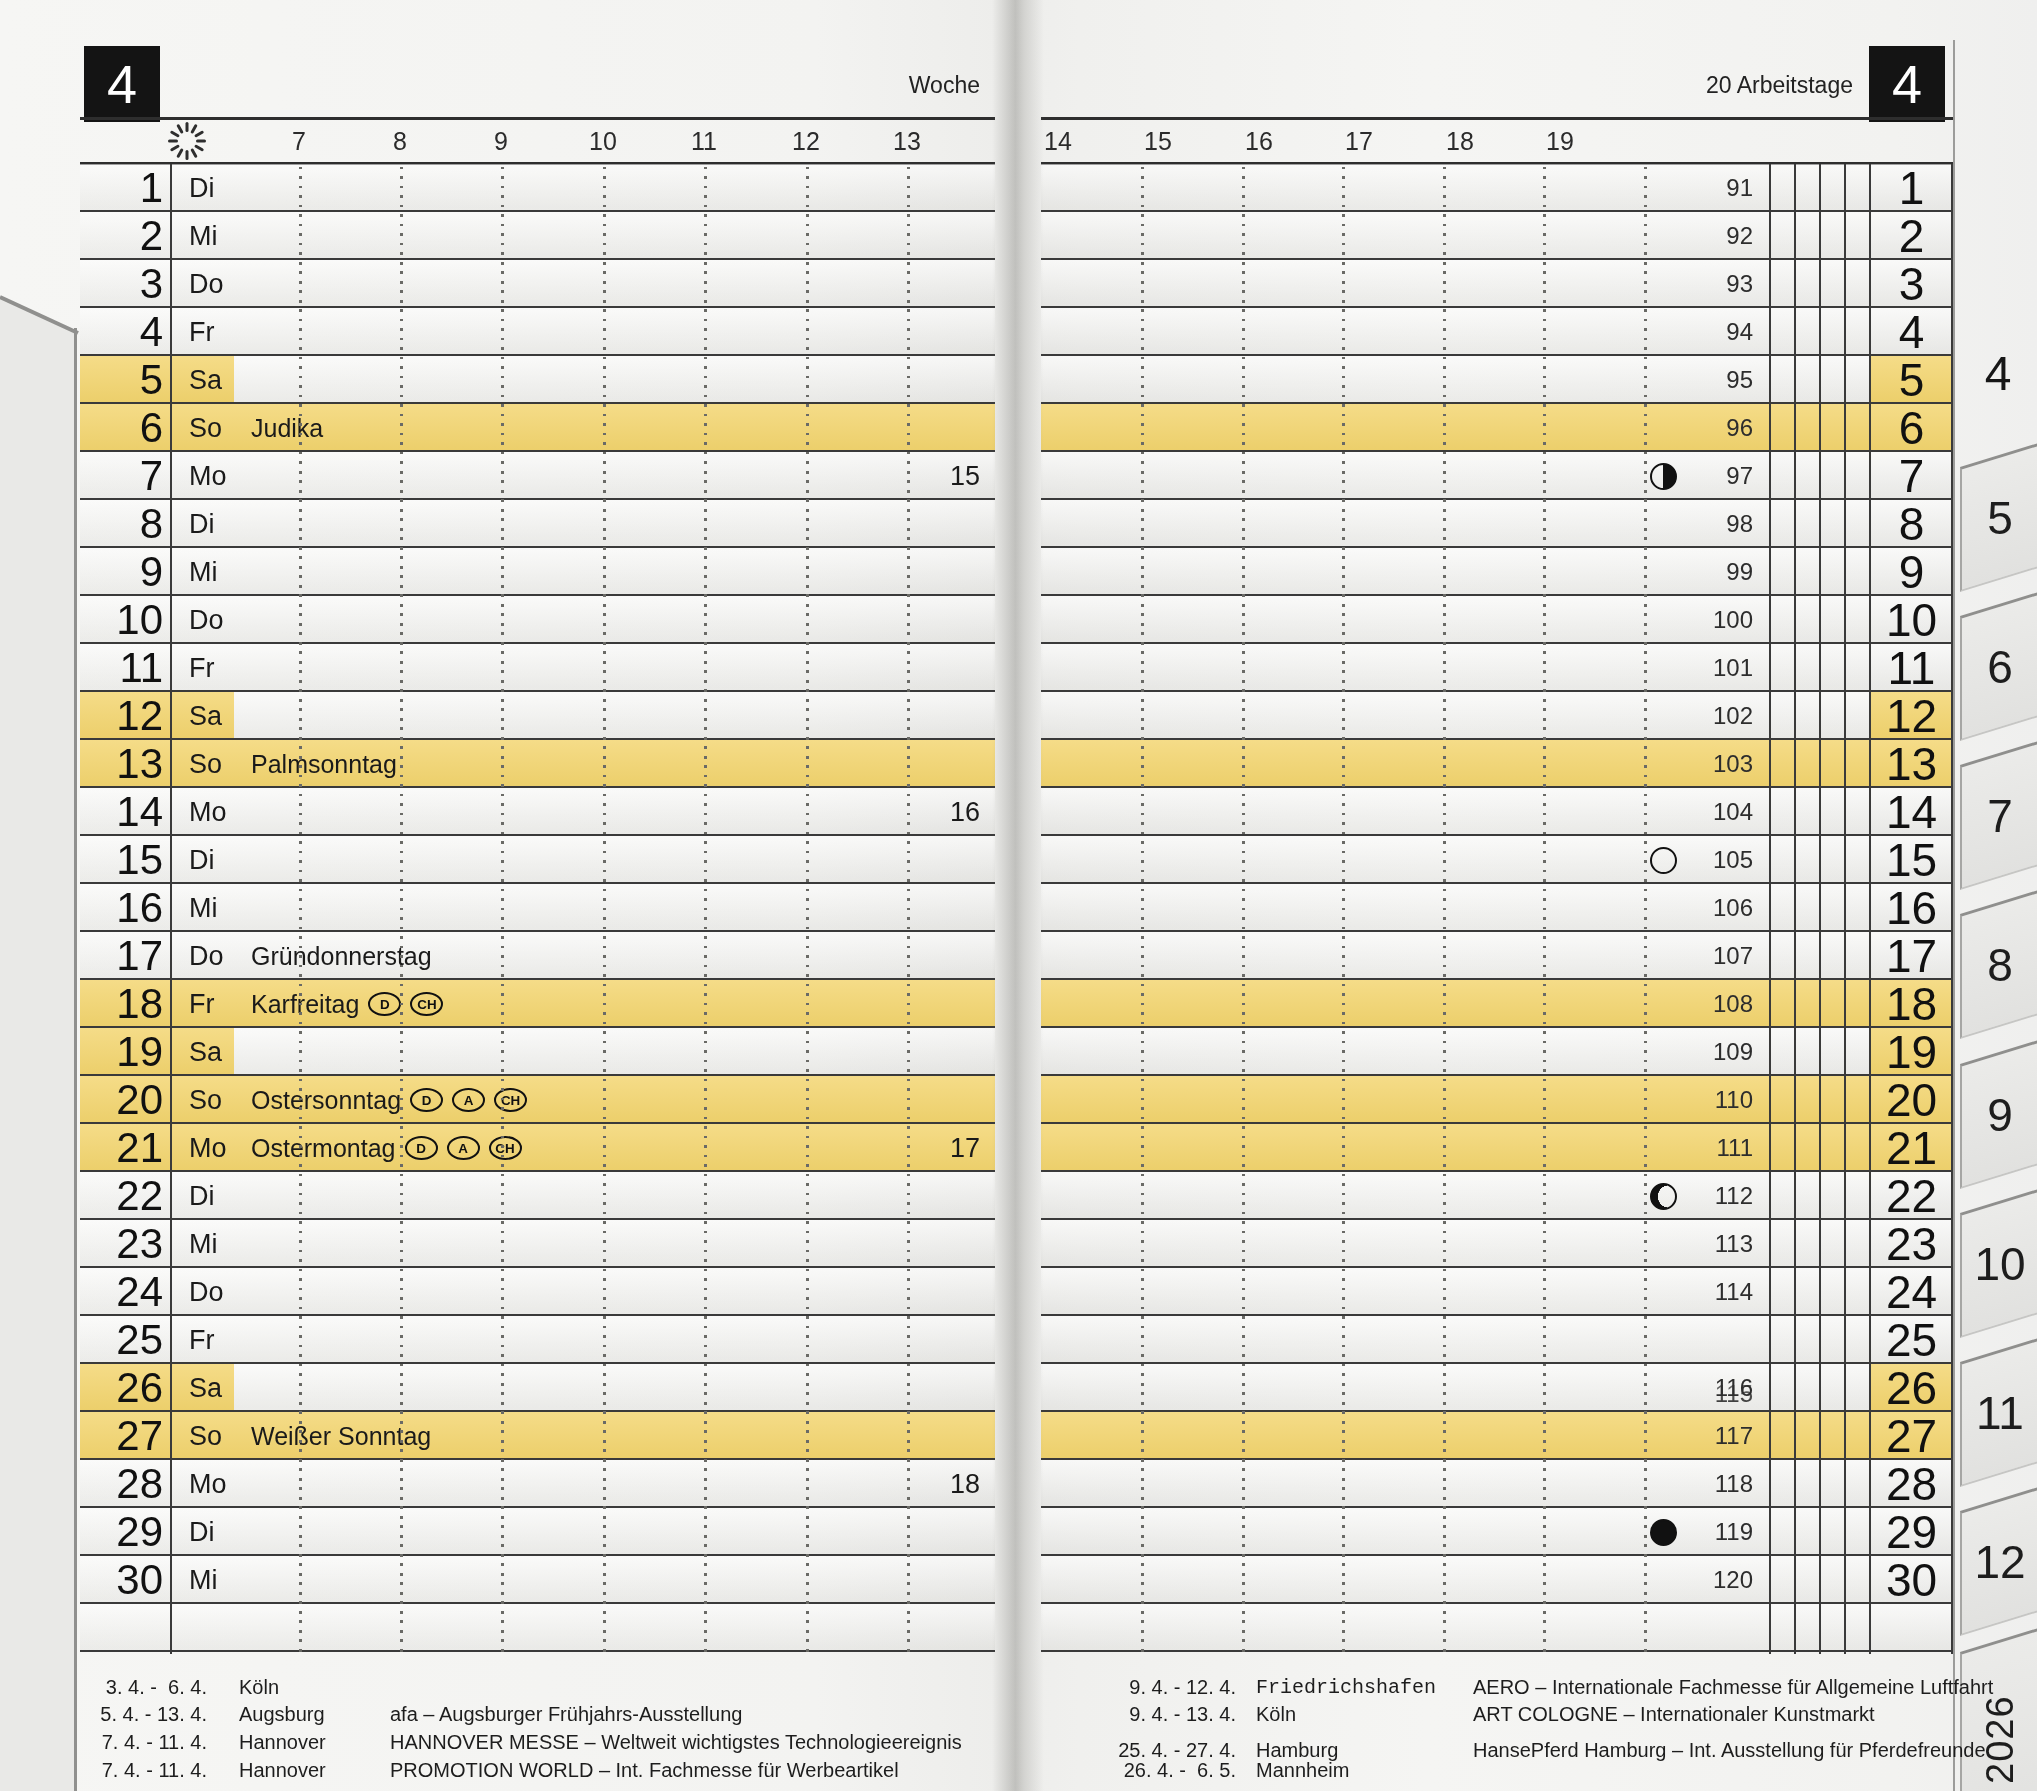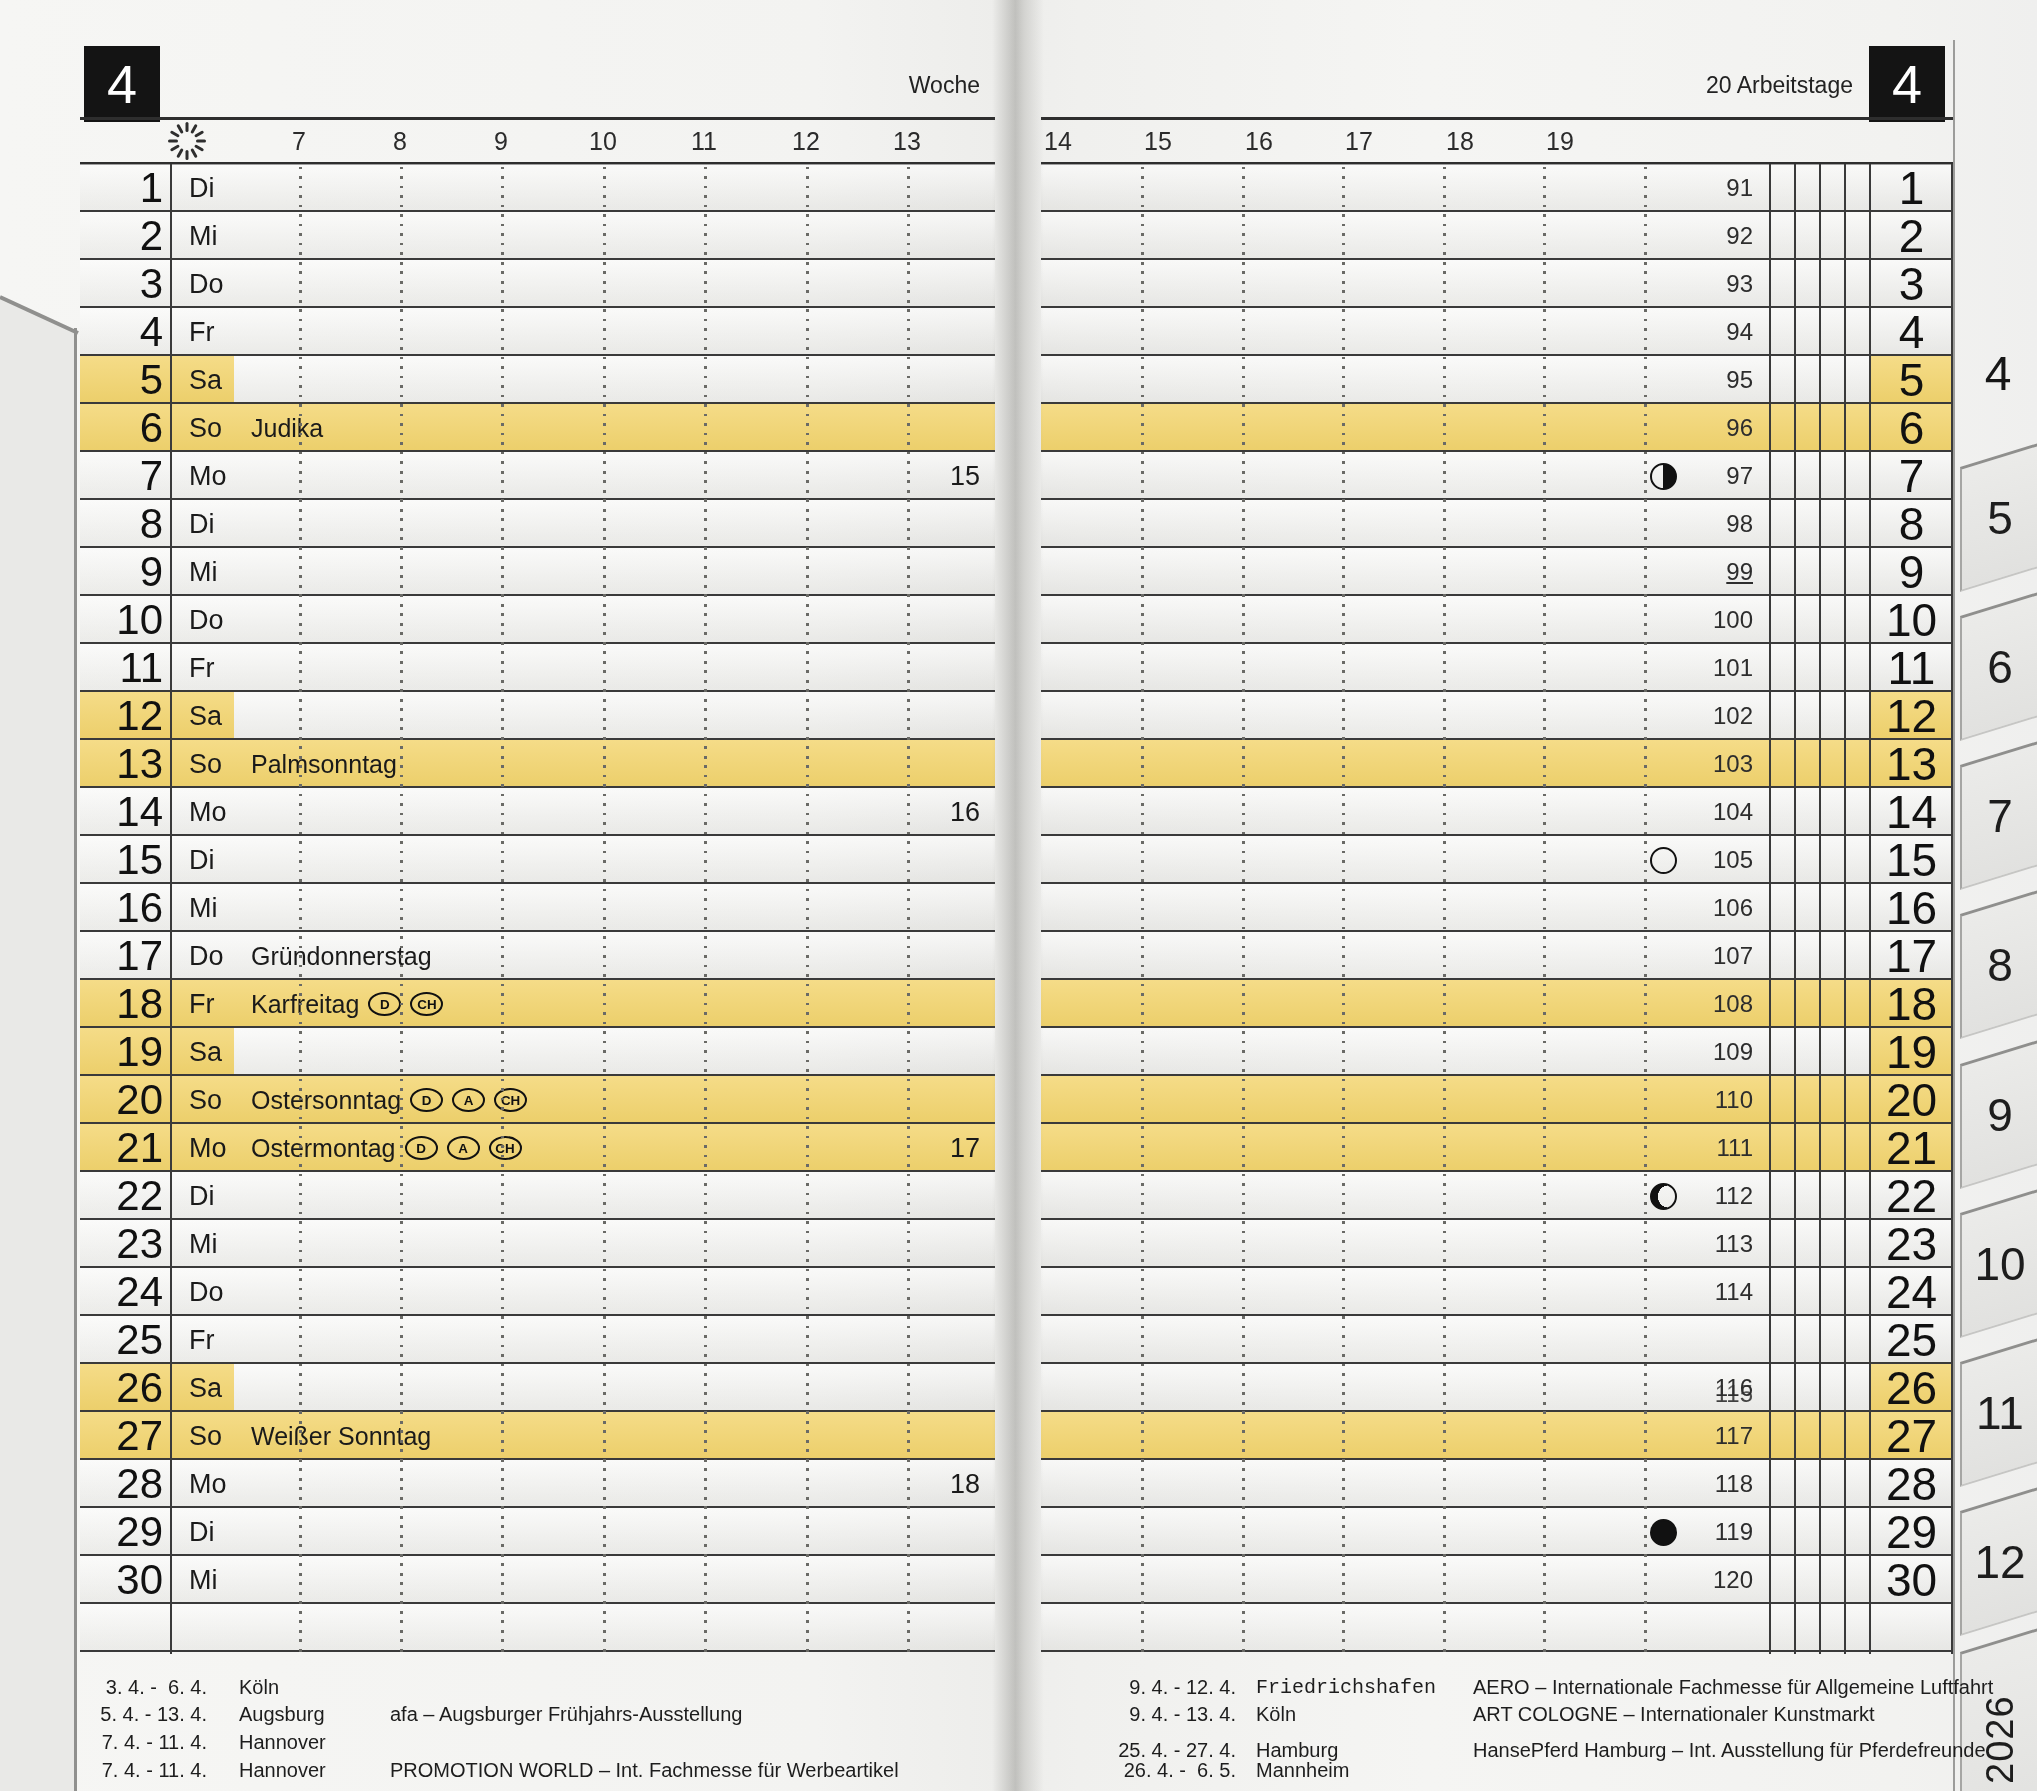--- a/index.html
+++ b/index.html
@@ -168,21 +168,21 @@
       <div class="abs rowseg" style="left: 80px; top: 500px; width: 915px; height: 48px;"></div>
       <div class="abs rowseg" style="left: 1041px; top: 500px; width: 912px; height: 48px;"></div>
       <div class="cell daynum" style="left: 80px; top: 500px; width: 83px; height: 48px;">8</div>
       <div class="cell weekday" style="left: 189px; top: 500px; height: 48px;">Di</div>
       <div class="cell doy" style="left: 1632px; top: 500px; width: 121px; height: 48px;">98</div>
       <div class="cell daynum-r" style="left: 1871px; top: 500px; width: 81px; height: 48px;">8</div>
       <div class="abs rowseg" style="left: 80px; top: 548px; width: 915px; height: 48px;"></div>
       <div class="abs rowseg" style="left: 1041px; top: 548px; width: 912px; height: 48px;"></div>
       <div class="cell daynum" style="left: 80px; top: 548px; width: 83px; height: 48px;">9</div>
       <div class="cell weekday" style="left: 189px; top: 548px; height: 48px;">Mi</div>
-      <div class="cell doy" style="left: 1632px; top: 548px; width: 121px; height: 48px; text-decoration: underline;">99</div>
+      <div class="cell doy" style="left: 1632px; top: 548px; width: 121px; height: 48px;">99</div>
       <div class="cell daynum-r" style="left: 1871px; top: 548px; width: 81px; height: 48px;">9</div>
       <div class="abs rowseg" style="left: 80px; top: 596px; width: 915px; height: 48px;"></div>
       <div class="abs rowseg" style="left: 1041px; top: 596px; width: 912px; height: 48px;"></div>
       <div class="cell daynum" style="left: 80px; top: 596px; width: 83px; height: 48px;">10</div>
       <div class="cell weekday" style="left: 189px; top: 596px; height: 48px;">Do</div>
       <div class="cell doy" style="left: 1632px; top: 596px; width: 121px; height: 48px;">100</div>
       <div class="cell daynum-r" style="left: 1871px; top: 596px; width: 81px; height: 48px;">10</div>
       <div class="abs rowseg" style="left: 80px; top: 644px; width: 915px; height: 48px;"></div>
       <div class="abs rowseg" style="left: 1041px; top: 644px; width: 912px; height: 48px;"></div>
       <div class="cell daynum" style="left: 80px; top: 644px; width: 83px; height: 48px;">11</div>
@@ -400,20 +400,21 @@
         <div class="fair-line" style="left: 239px;">Köln</div>
       </div>
       <div class="abs" style="left: 0px; top: 1700px; width: 2038px; height: 28px;">
         <div class="fair-dates fair-line" style="left: 28px; width: 179px; justify-content: flex-end;">5. 4. - 13. 4.</div>
         <div class="fair-line" style="left: 239px;">Augsburg</div>
         <div class="fair-line" style="left: 390px;">afa – Augsburger Frühjahrs-Ausstellung</div>
       </div>
       <div class="abs" style="left: 0px; top: 1728px; width: 2038px; height: 28px;">
         <div class="fair-dates fair-line" style="left: 28px; width: 179px; justify-content: flex-end;">7. 4. - 11. 4.</div>
         <div class="fair-line" style="left: 239px;">Hannover</div>
+        <div class="fair-line" style="left: 390px;">HANNOVER MESSE – Weltweit wichtigstes Technologieereignis</div>
       </div>
       <div class="abs" style="left: 0px; top: 1756px; width: 2038px; height: 28px;">
         <div class="fair-dates fair-line" style="left: 28px; width: 179px; justify-content: flex-end;">7. 4. - 11. 4.</div>
         <div class="fair-line" style="left: 239px;">Hannover</div>
         <div class="fair-line" style="left: 390px;">PROMOTION WORLD – Int. Fachmesse für Werbeartikel</div>
       </div>
       <div class="abs" style="left: 0px; top: 1673px; width: 2038px; height: 28px;">
         <div class="fair-dates fair-line" style="left: 1057px; width: 179px; justify-content: flex-end;">9. 4. - 12. 4.</div>
         <div class="fair-line" style="left: 1256px; font-family: Liberation Mono, monospace;">Friedrichshafen</div>
         <div class="fair-line" style="left: 1473px;">AERO – Internationale Fachmesse für Allgemeine Luftfahrt</div>

